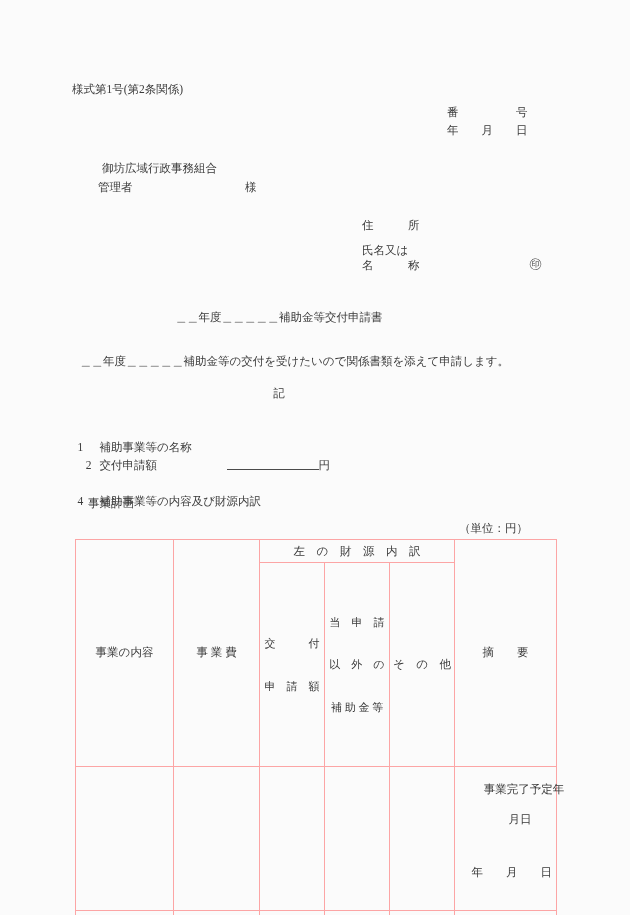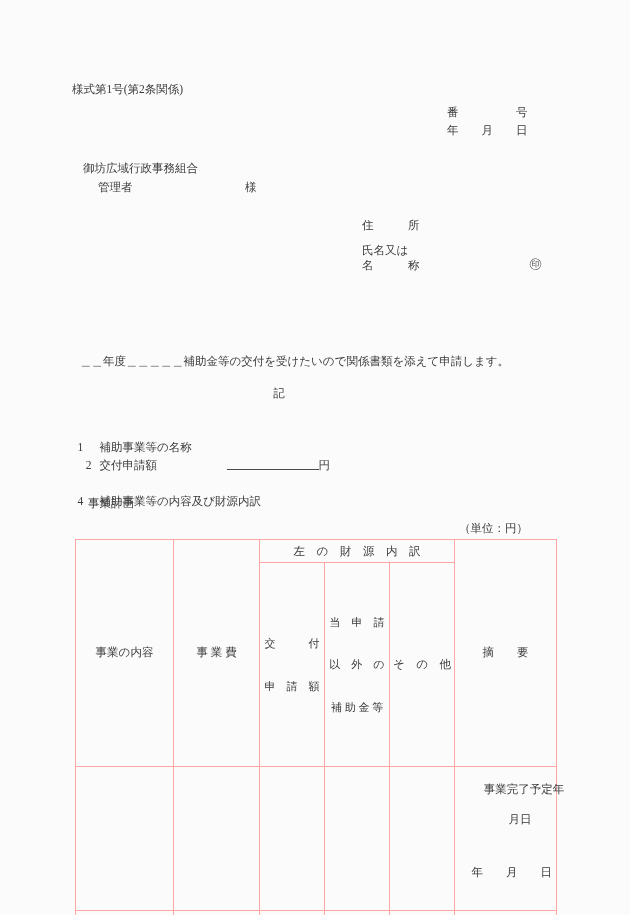--- a/index.html
+++ b/index.html
@@ -22,21 +22,21 @@
 
   
   .abs { position: absolute; }
   .t   { font-size: 11.5px; line-height: 1.35; white-space: pre; }
 
   
   #form-no      { left: 72px;  top: 82px; }
   #doc-number   { left: 447px; top: 105px; }
   #doc-date     { left: 447px; top: 123px; }
 
-  #org-name     { left: 83px;  top: 161px; text-align: center; }
+  #org-name     { left: 102px;  top: 161px; text-align: center; }
   #org-role     { left: 98px;  top: 180px; }
   #org-honor    { left: 245px; top: 180px; }
 
   #appl-address { left: 362px; top: 218px; }
   #appl-name1   { left: 362px; top: 243px; }
   #appl-name2   { left: 362px; top: 258px; }
   #seal-mark    { left: 529px; top: 255px; font-size: 13px; }
 
   
   #doc-title {
@@ -135,20 +135,21 @@
   <div class="abs t" id="org-honor">様</div>
 
   <div class="abs t" id="appl-address">住　　　所</div>
 
   <div class="abs t" id="appl-name1">氏名又は</div>
 
   <div class="abs t" id="appl-name2">名　　　称</div>
 
   <div class="abs t" id="seal-mark">㊞</div>
 
+  <div class="abs t" id="doc-title">＿＿年度＿＿＿＿＿補助金等交付申請書</div>
 
   <div class="abs t" id="body-sentence">＿＿年度＿＿＿＿＿補助金等の交付を受けたいので関係書類を添えて申請します。</div>
 
   <div class="abs t" id="ki-mark">記</div>
 
   <div class="item t" id="item-1">
     <span class="num">1</span><span>補助事業等の名称</span>
   </div>
 
   <div class="item t" id="item-2">

